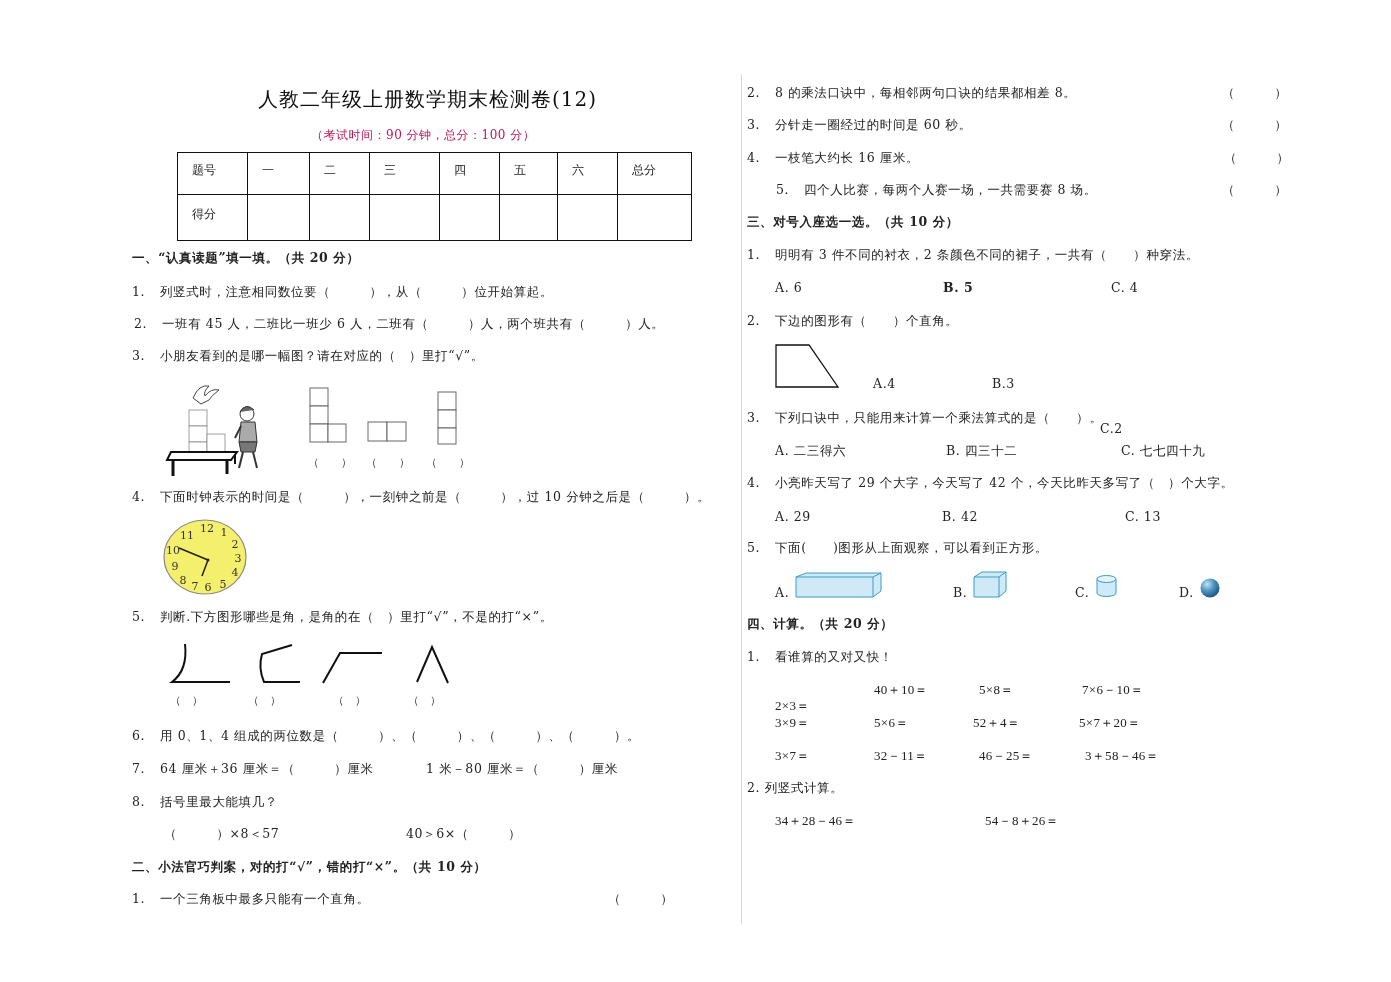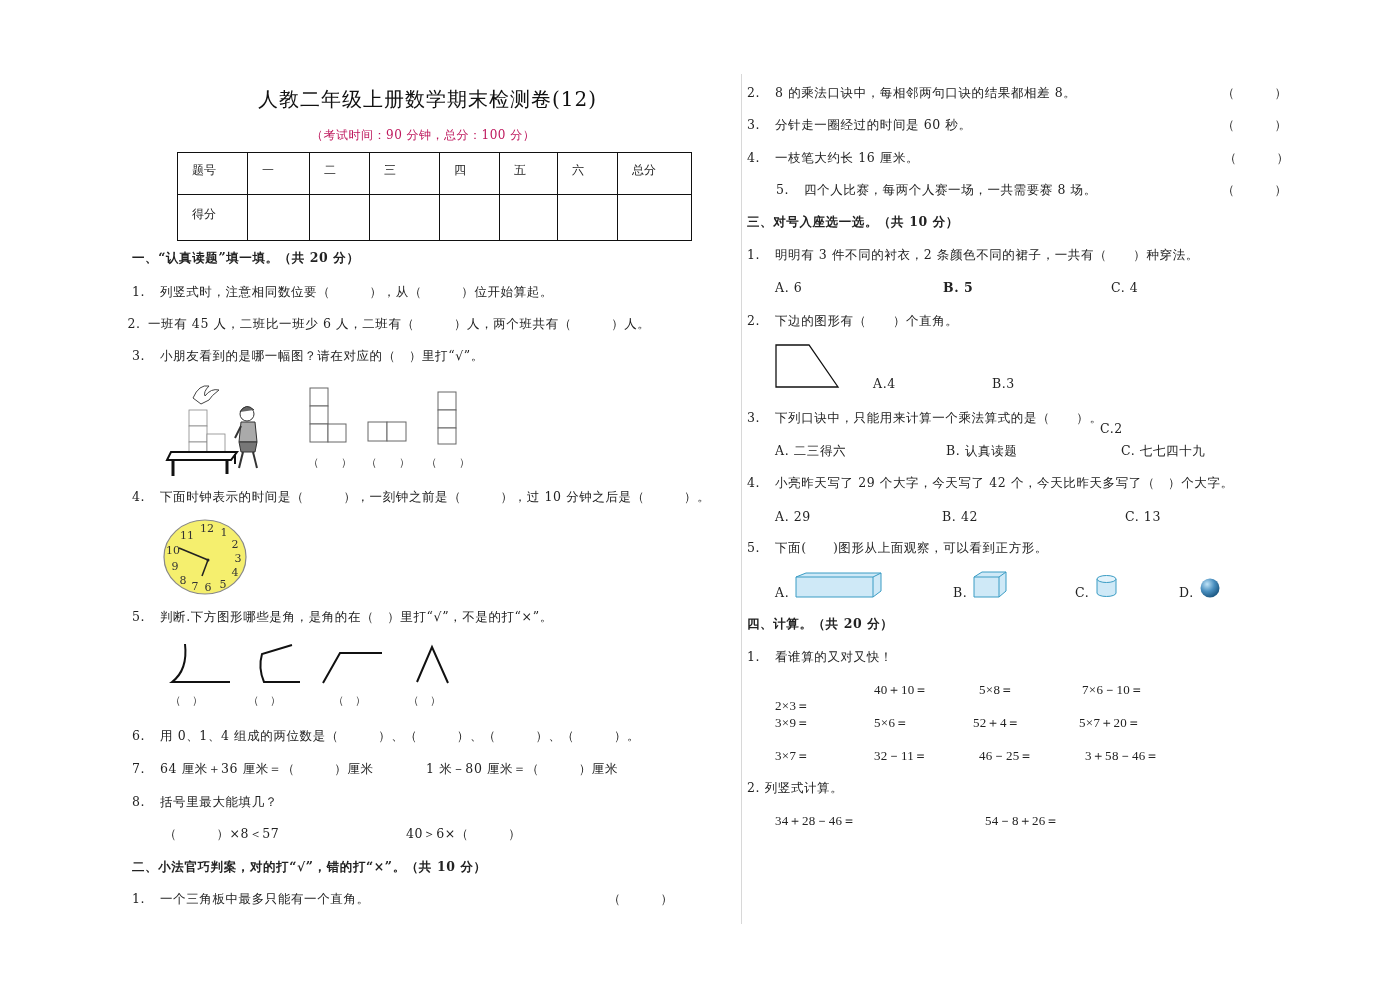--- a/index.html
+++ b/index.html
@@ -48,21 +48,21 @@
     <td></td>
   </tr>
 </tbody>
   </table>
 
 <div class="abs sec" style="left:132px; top:250px;">一、“认真读题”填一填。（共 20 分）</div>
 
 <div class="abs txt" style="left:132px; top:284px;">
   <span class="num">1.</span><span>列竖式时，注意相同数位要（　　　），从（　　　）位开始算起。</span>
 </div>
-<div class="abs txt" style="left:120px; top:316px;text-align:center;">
+<div class="abs txt" style="left:134px; top:316px;">
   <span class="num">2.</span><span>一班有 45 人，二班比一班少 6 人，二班有（　　　）人，两个班共有（　　　）人。</span>
 </div>
 <div class="abs txt" style="left:132px; top:348px;">
   <span class="num">3.</span><span>小朋友看到的是哪一幅图？请在对应的（　）里打“√”。</span>
 </div>
 
 <svg class="abs" style="left:165px; top:376px;" width="110" height="100">
 
   <path d="M28 22 q6 -14 16 -12 q-6 6 -4 10 q6 -8 14 -6 q-8 6 -10 10 l-8 4 z" fill="none" stroke="#444" stroke-width="1"></path>
 
@@ -202,21 +202,21 @@
   <path d="M1 1 L34 1 L63 43 L1 43 Z" fill="#fff" stroke="#111" stroke-width="1.3"></path>
 </svg>
 <div class="abs txt" style="left:873px; top:376px;">A.4</div>
 <div class="abs txt" style="left:992px; top:376px;">B.3</div>
 <div class="abs txt" style="left:1100px; top:376px;margin-top:45px;">C.2</div>
 
 <div class="abs txt" style="left:747px; top:410px;">
   <span class="num">3.</span><span>下列口诀中，只能用来计算一个乘法算式的是（　　）。</span>
 </div>
 <div class="abs txt" style="left:775px; top:443px;">A. 二三得六</div>
-<div class="abs txt" style="left:946px; top:443px;">B. 认真读题</div>
+<div class="abs txt" style="left:946px; top:443px;">B. 四三十二</div>
 <div class="abs txt" style="left:1121px; top:443px;">C. 七七四十九</div>
 
 <div class="abs txt" style="left:747px; top:475px;">
   <span class="num">4.</span><span>小亮昨天写了 29 个大字，今天写了 42 个，今天比昨天多写了（　）个大字。</span>
 </div>
 <div class="abs txt" style="left:775px; top:509px;">A. 29</div>
 <div class="abs txt" style="left:942px; top:509px;">B. 42</div>
 <div class="abs txt" style="left:1125px; top:509px;">C. 13</div>
 
 <div class="abs txt" style="left:747px; top:540px;">

